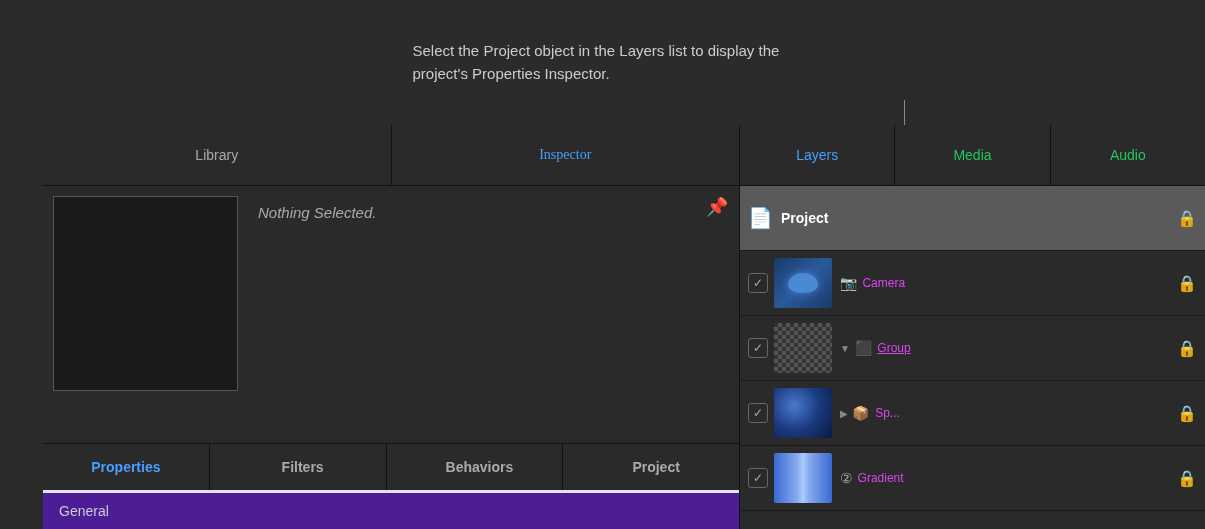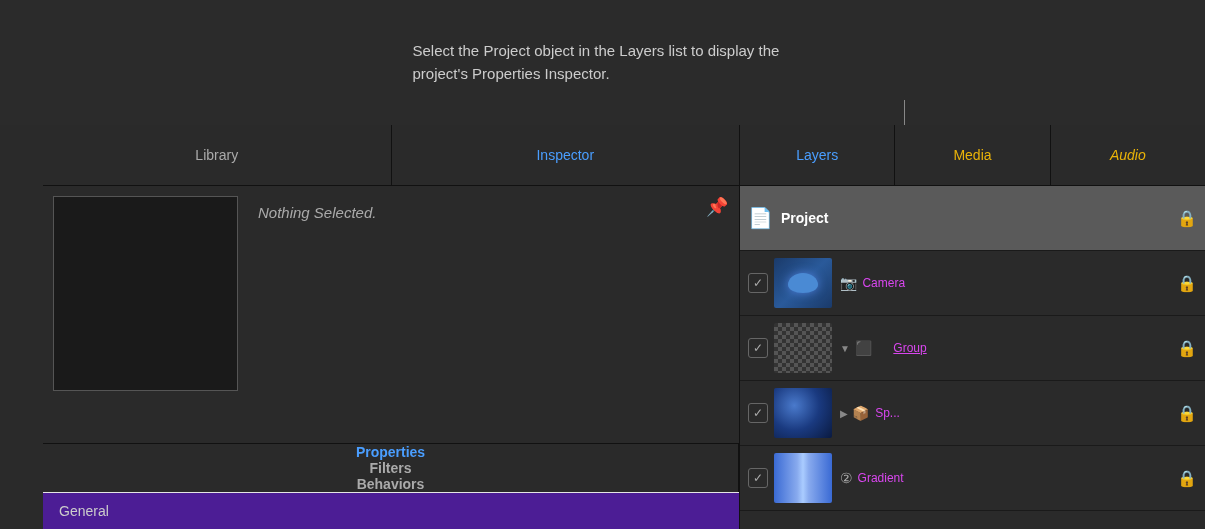--- a/index.html
+++ b/index.html
@@ -78,20 +78,21 @@
       font-size: 14px;
       font-weight: 500;
       cursor: pointer;
       border-right: 1px solid #111;
     }
     .left-tab.active {
       color: #4a9eff;
     }
     .left-tab:last-child {
       border-right: none;
+      font-family: Liberation Serif, serif;
     }
 
     
     .inspector-area {
       display: flex;
       flex: 1;
       min-height: 0;
       justify-content: flex-end;
     }
     .preview-box {
@@ -119,25 +120,26 @@
       position: absolute;
       top: 10px;
       right: 10px;
       color: #888;
       font-size: 18px;
     }
 
     
     .bottom-tabs {
       display: flex;
-      flex-direction: column;
+      flex-direction: row;
       height: 50px;
       background: #2a2a2a;
       border-top: 1px solid #111;
-      border-bottom: 1px solid #e5e5e5;
+      border-bottom: 3px solid #e5e5e5;
+      gap: 10px;
     }
     .bottom-tab {
       flex: 1;
       display: flex;
       align-items: center;
       justify-content: center;
       color: #aaaaaa;
       font-size: 14px;
       font-weight: 600;
       cursor: pointer;
@@ -173,32 +175,31 @@
       flex-direction: row;
       height: 61px;
       background: #2a2a2a;
       border-bottom: 1px solid #111;
     }
     .right-tab {
       flex: 1;
       display: flex;
       align-items: center;
       justify-content: center;
-      color: #eab308;
+      color: #22c55e;
       font-size: 14px;
       font-weight: 500;
       cursor: pointer;
       border-right: 1px solid #111;
     }
     .right-tab.active {
       color: #4a9eff;
     }
     .right-tab:last-child {
       border-right: none;
-      font-style: italic;
     }
 
     
     .layers-list {
       display: flex;
       flex-direction: column;
       flex: 1;
       overflow-y: auto;
     }
 
@@ -307,21 +308,20 @@
       margin-right: 5px;
       flex-shrink: 0;
     }
     .layer-name {
       color: #d946ef;
       font-size: 12px;
       font-weight: 500;
     }
     .layer-name.underline {
       text-decoration: underline;
-      margin-left: 16px;
     }
     .layer-lock {
       color: #666;
       font-size: 16px;
       margin-left: auto;
       flex-shrink: 0;
     }
 
     
     .project-row {

